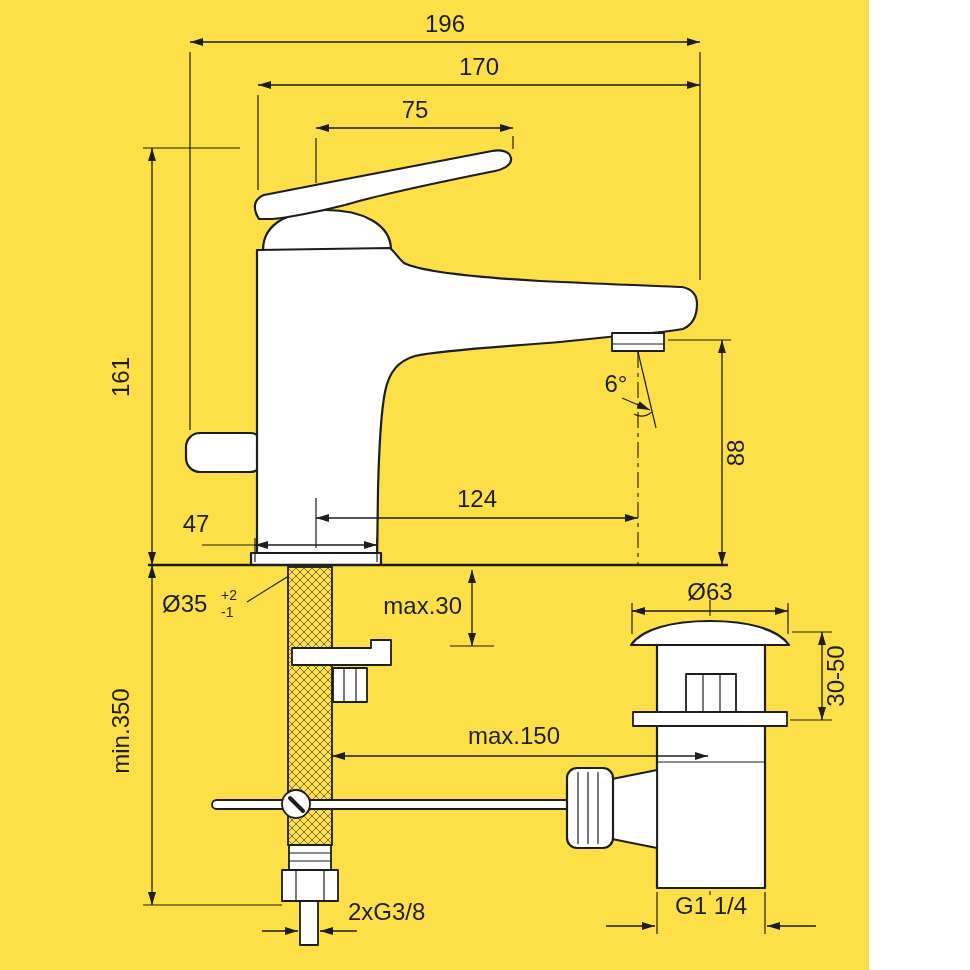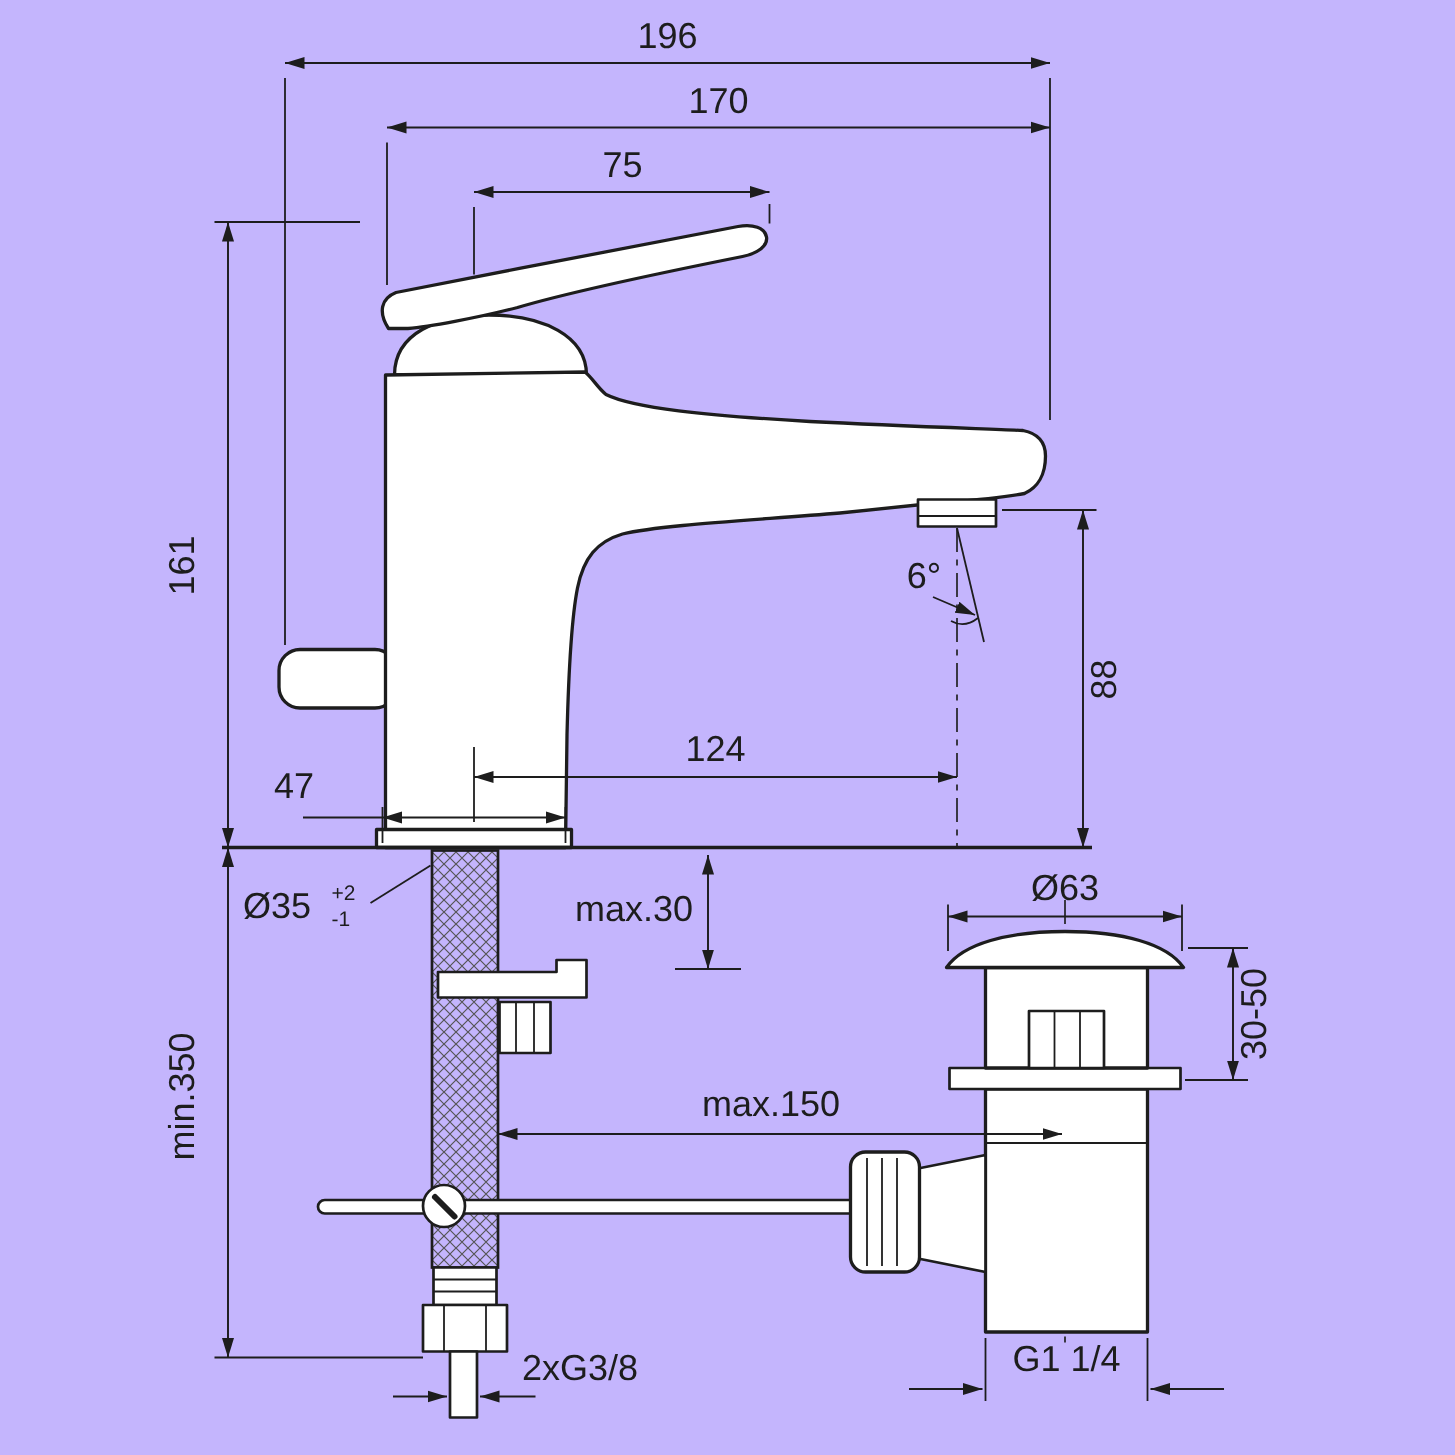--- a/index.html
+++ b/index.html
@@ -1,16 +1,16 @@
 <!DOCTYPE html>
 <html><head>
 <meta charset="utf-8">
 <style>
   html,body{margin:0;padding:0;background:#ffffff;}
-  .canvas{position:relative;width:970px;height:970px;background:#c4b5fd;overflow:hidden;}
+  .canvas{position:relative;width:869px;height:970px;background:#fde047;overflow:hidden;}
   svg text{font-family:"Liberation Sans", sans-serif;font-size:24px;fill:#1d1d1d;}
   svg text.sm{font-size:14px;}
   .ol{fill:#ffffff;stroke:#1d1d1d;stroke-width:2.2;stroke-linejoin:round;}
   .ol2{fill:#ffffff;stroke:#1d1d1d;stroke-width:1.8;stroke-linejoin:round;}
   .thin{fill:none;stroke:#1d1d1d;stroke-width:1.2;}
   .dim{fill:none;stroke:#1d1d1d;stroke-width:1.3;}
   .cl{fill:none;stroke:#1d1d1d;stroke-width:1.1;stroke-dasharray:16 5 4 5;}
 </style>
 </head>
 <body>

